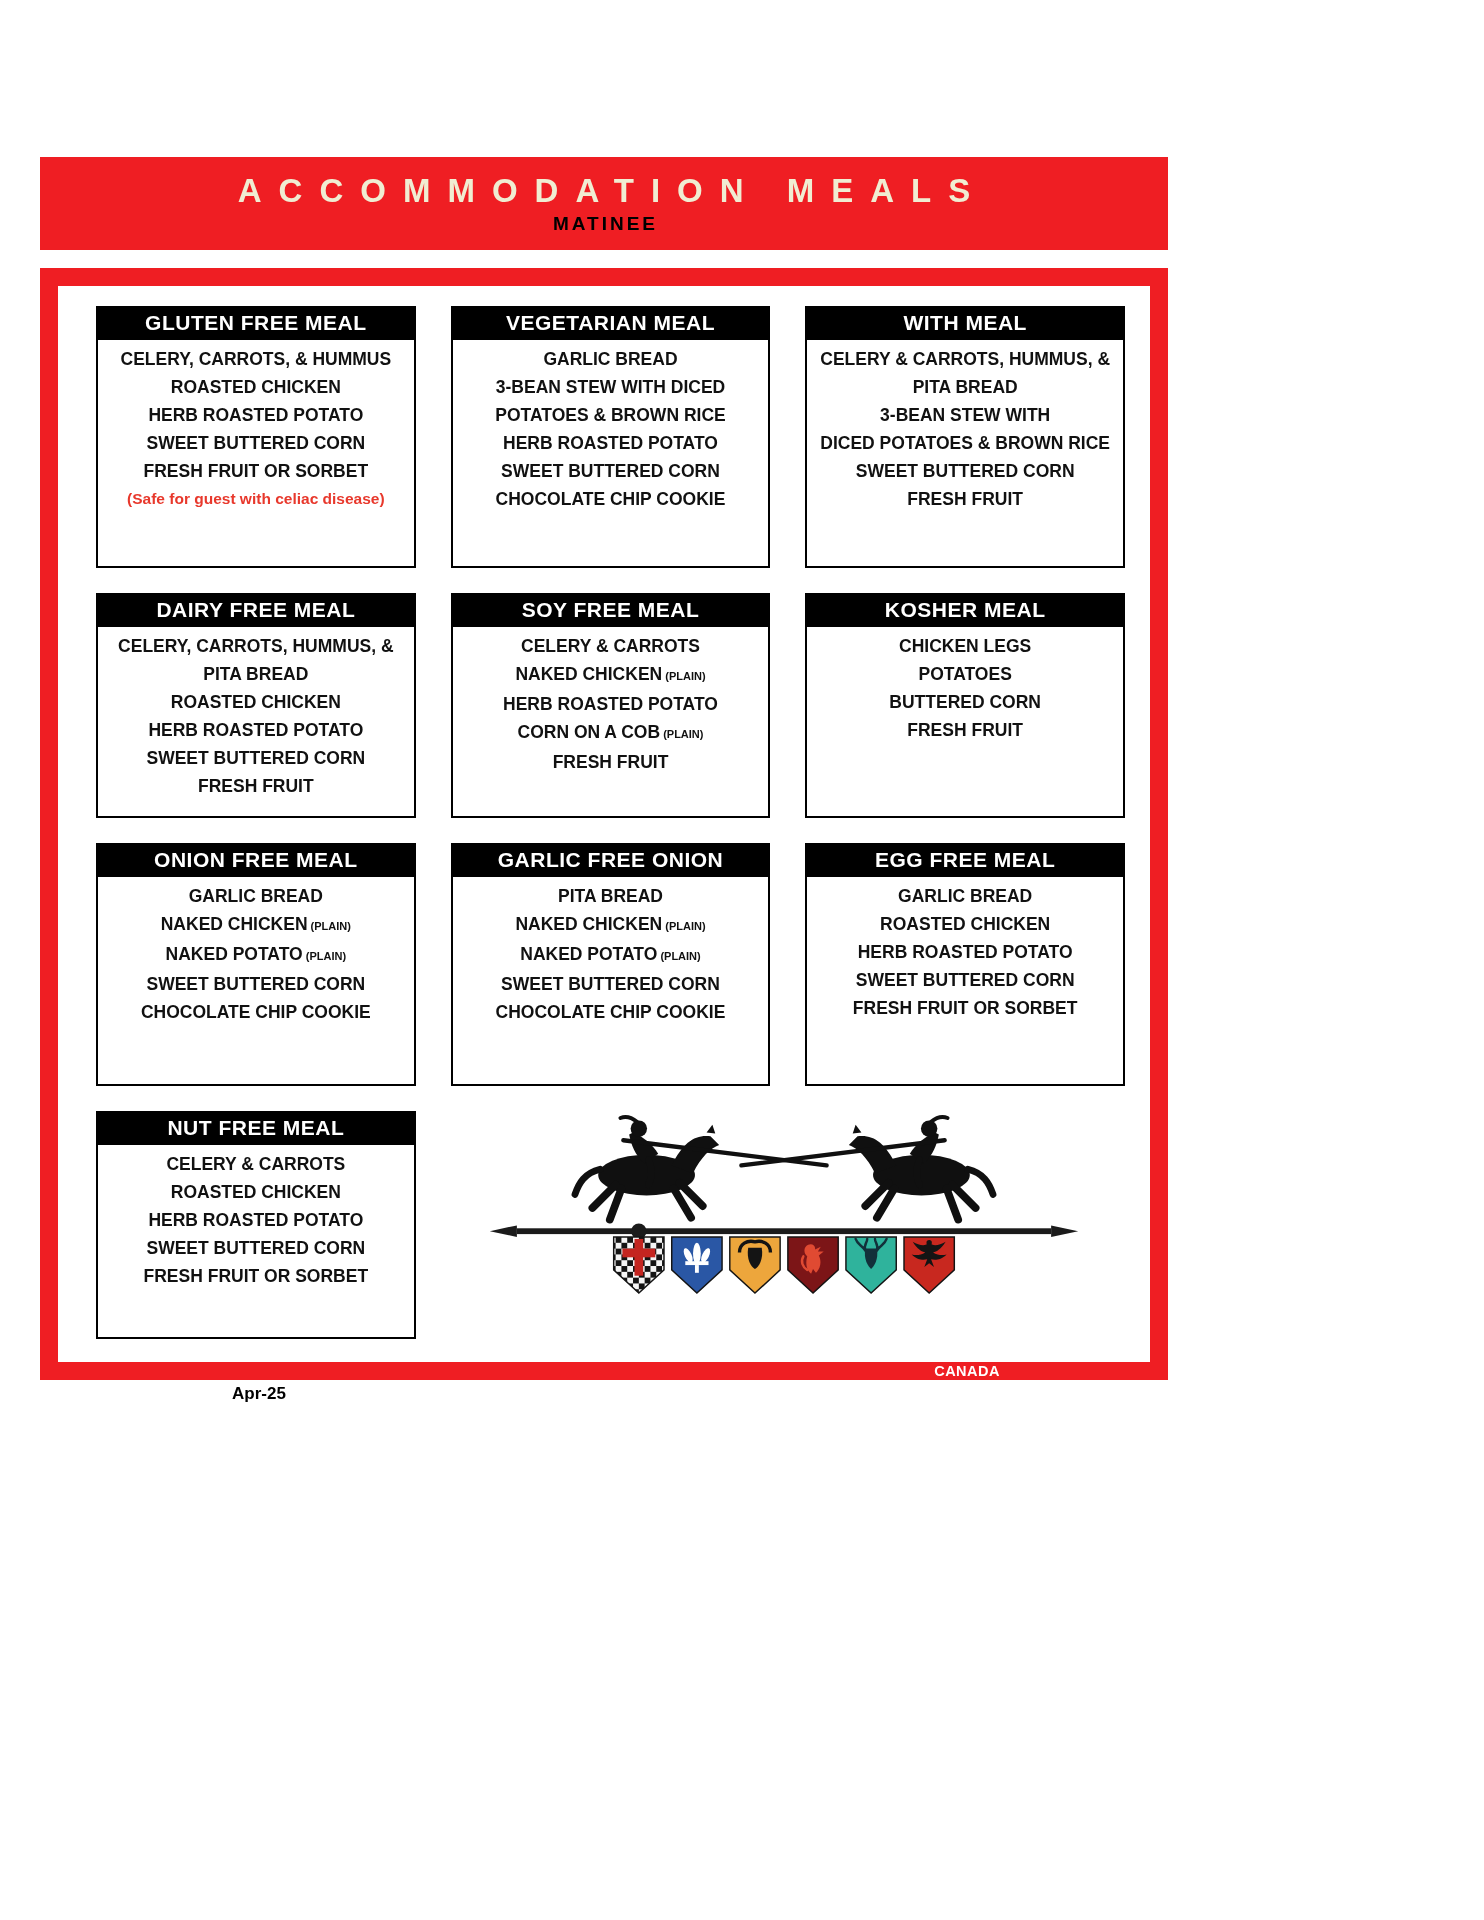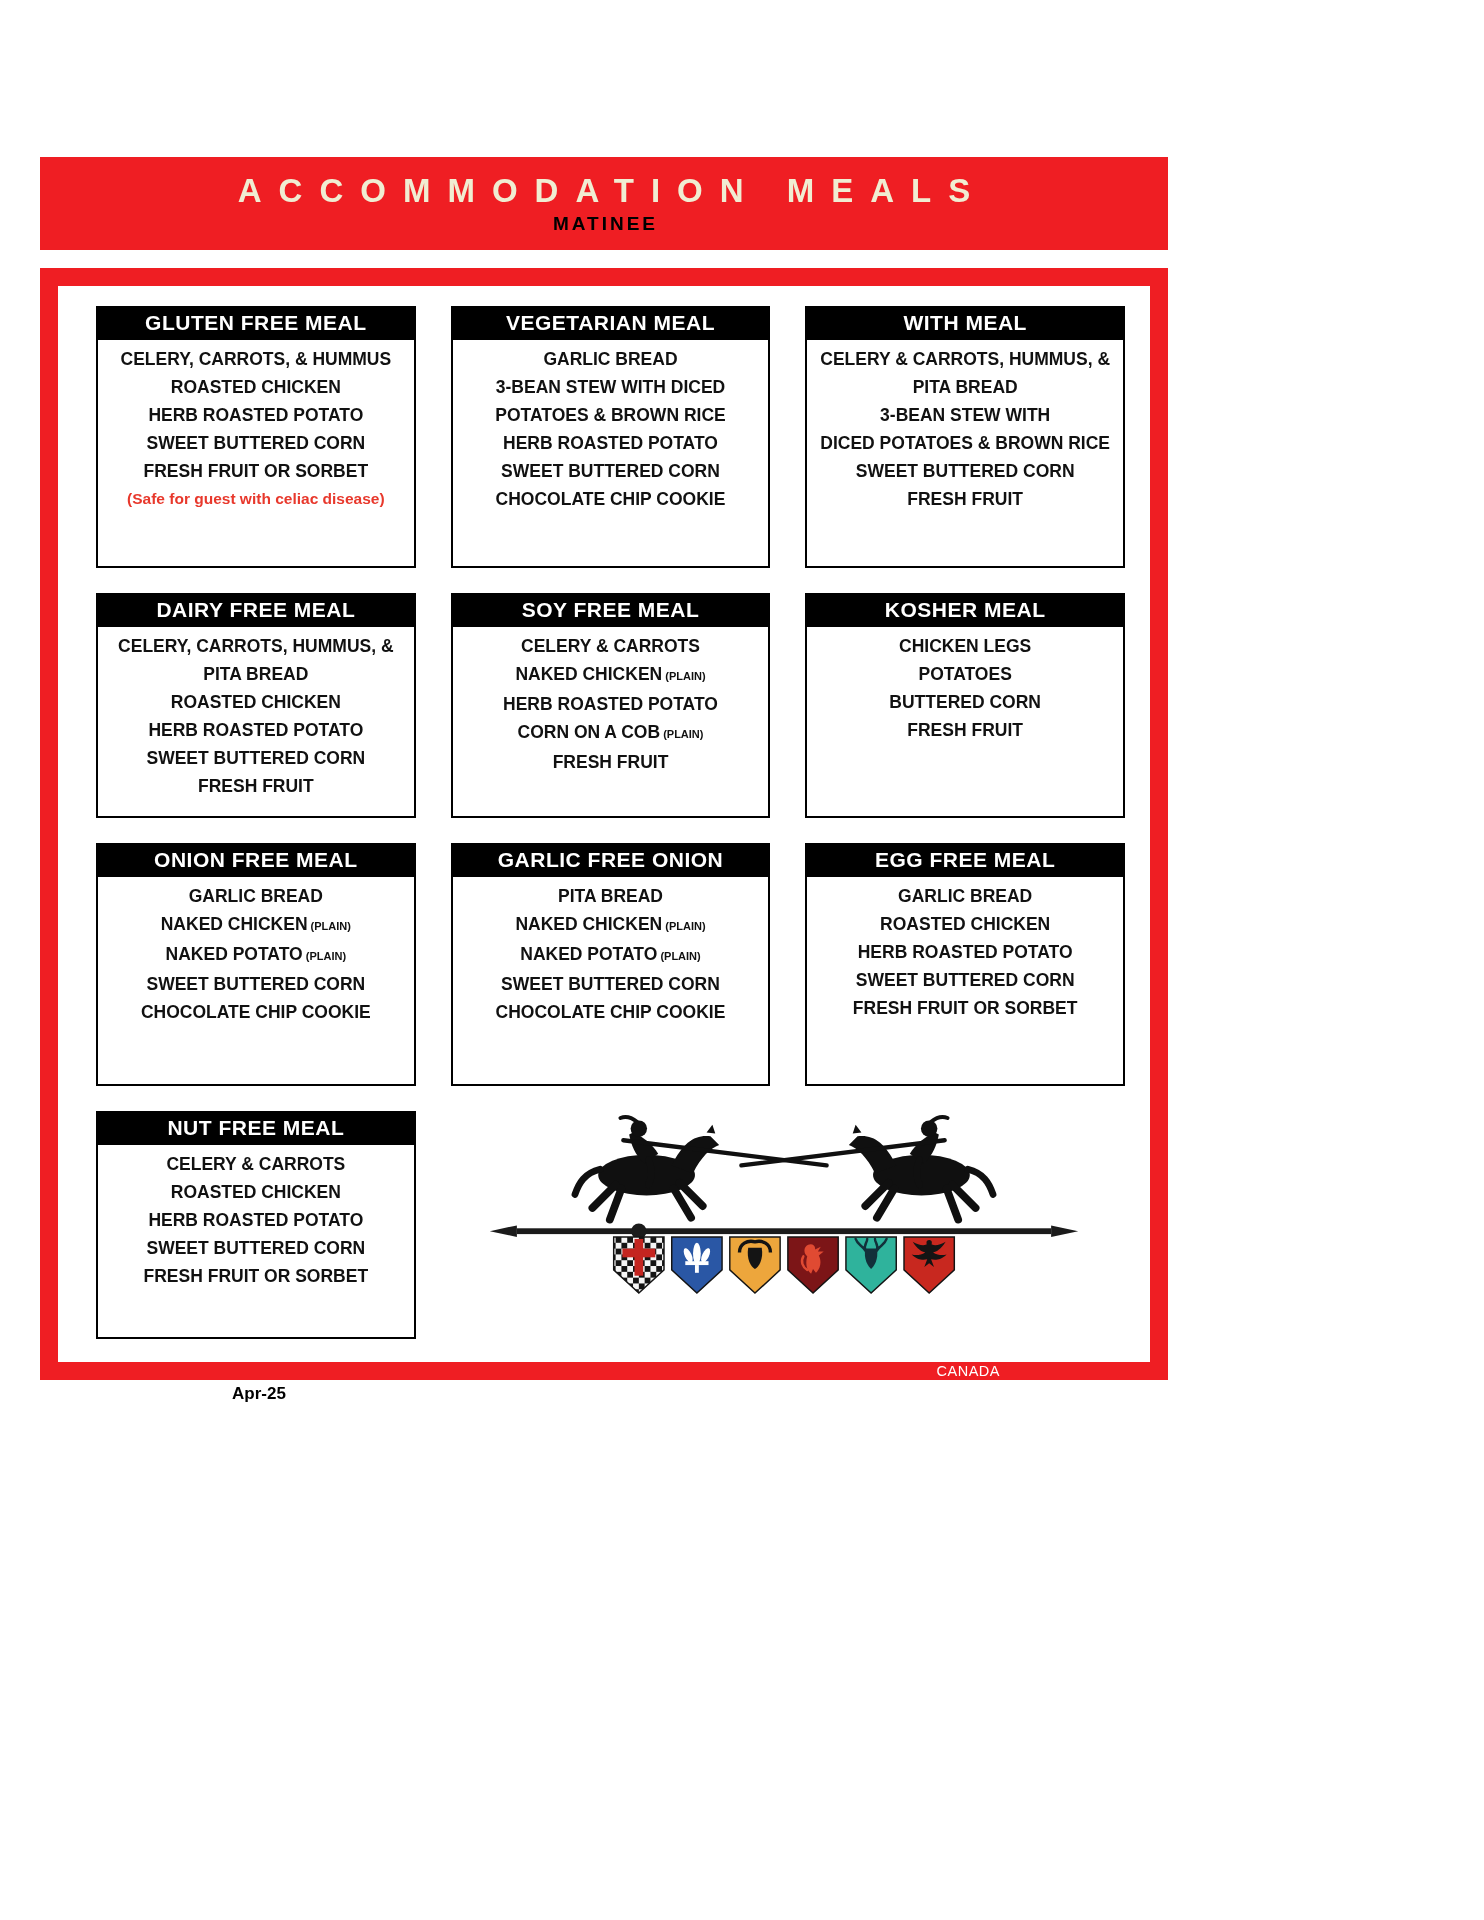--- a/index.html
+++ b/index.html
@@ -47,21 +47,21 @@
     padding-top:2px; overflow:visible;
   }
   .brand-wrap { display:flex; flex-direction:column; align-items:flex-end; }
   .brand { font-family:"DejaVu Serif", serif; font-style:italic; font-weight:bold; font-size:43px; line-height:1.05; color:#0a0a0a; letter-spacing:1px; white-space:nowrap; }
   .brand sup { font-size:12px; font-style:normal; }
   .tagline { font-size:12.5px; font-weight:bold; letter-spacing:3.5px; color:#111; margin-top:2px; padding-right:8px; white-space:nowrap; }
   .logo-svg { margin-top:2px; display:block; }
 
   .canada {
     position:absolute; right:168px; bottom:0; height:18px; line-height:18px;
-    color:#fff; font-weight:normal; font-size:14.5px; letter-spacing:0.5px;
+    color:#fff; font-weight:bold; font-size:14.5px; letter-spacing:0.5px;
   }
   .date-code { position:absolute; left:232px; top:1384px; font-size:17px; font-weight:bold; color:#000; }
 </style>
 </head>
 <body>
 
 <div class="page">
 
   <header class="title-band">
     <div class="title">ACCOMMODATION MEALS</div>

